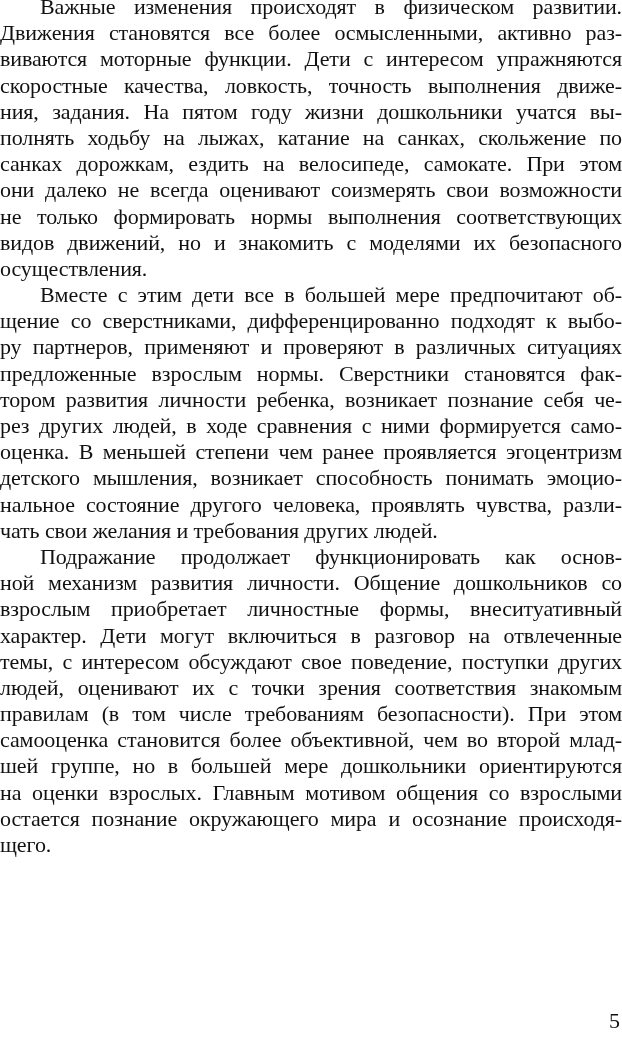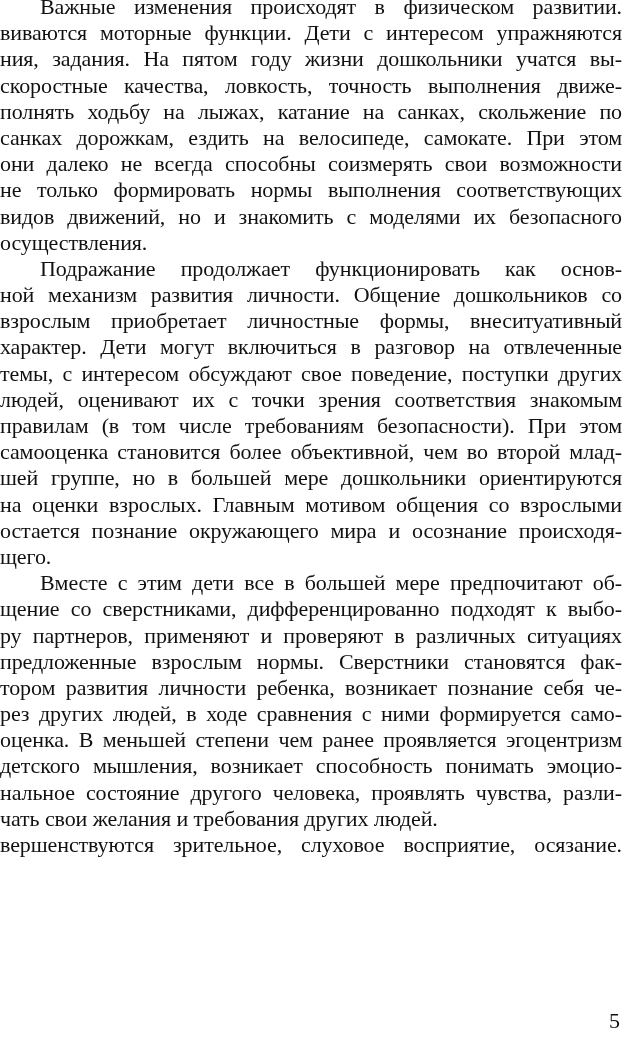--- a/index.html
+++ b/index.html
@@ -49,54 +49,54 @@
       font-family: "Liberation Serif", "DejaVu Serif", serif;
       color: #111111;
     }
   </style>
 </head>
 <body>
 
 <div class="page">
   <div class="paragraph">
     <span class="line indent">Важные изменения происходят в физическом развитии.</span>
+    <span class="line">Движения становятся все более осмысленными, активно раз-</span>
     <span class="line">виваются моторные функции. Дети с интересом упражняются</span>
+    <span class="line">скоростные качества, ловкость, точность выполнения движе-</span>
     <span class="line">ния, задания. На пятом году жизни дошкольники учатся вы-</span>
-    <span class="line">скоростные качества, ловкость, точность выполнения движе-</span>
     <span class="line">полнять ходьбу на лыжах, катание на санках, скольжение по</span>
     <span class="line">санках дорожкам, ездить на велосипеде, самокате. При этом</span>
-    <span class="line">они далеко не всегда способны соизмерять свои возможности</span>
+    <span class="line">они далеко не всегда оценивают соизмерять свои возможности</span>
     <span class="line">не только формировать нормы выполнения соответствующих</span>
     <span class="line">видов движений, но и знакомить с моделями их безопасного</span>
     <span class="line last">осуществления.</span>
+  </div>
+  <div class="paragraph">
+    <span class="line indent">Вместе с этим дети все в большей мере предпочитают об-</span>
+    <span class="line">щение со сверстниками, дифференцированно подходят к выбо-</span>
+    <span class="line">ру партнеров, применяют и проверяют в различных ситуациях</span>
+    <span class="line">предложенные взрослым нормы. Сверстники становятся фак-</span>
+    <span class="line">тором развития личности ребенка, возникает познание себя че-</span>
+    <span class="line">рез других людей, в ходе сравнения с ними формируется само-</span>
+    <span class="line">оценка. В меньшей степени чем ранее проявляется эгоцентризм</span>
+    <span class="line">детского мышления, возникает способность понимать эмоцио-</span>
+    <span class="line">нальное состояние другого человека, проявлять чувства, разли-</span>
+    <span class="line last">чать свои желания и требования других людей.</span>
   </div>
   <div class="paragraph">
     <span class="line indent">Подражание продолжает функционировать как основ-</span>
     <span class="line">ной механизм развития личности. Общение дошкольников со</span>
     <span class="line">взрослым приобретает личностные формы, внеситуативный</span>
     <span class="line">характер. Дети могут включиться в разговор на отвлеченные</span>
     <span class="line">темы, с интересом обсуждают свое поведение, поступки других</span>
     <span class="line">людей, оценивают их с точки зрения соответствия знакомым</span>
     <span class="line">правилам (в том числе требованиям безопасности). При этом</span>
     <span class="line">самооценка становится более объективной, чем во второй млад-</span>
     <span class="line">шей группе, но в большей мере дошкольники ориентируются</span>
     <span class="line">на оценки взрослых. Главным мотивом общения со взрослыми</span>
     <span class="line">остается познание окружающего мира и осознание происходя-</span>
     <span class="line last">щего.</span>
   </div>
   <div class="paragraph">
-    <span class="line indent">Вместе с этим дети все в большей мере предпочитают об-</span>
-    <span class="line">щение со сверстниками, дифференцированно подходят к выбо-</span>
-    <span class="line">ру партнеров, применяют и проверяют в различных ситуациях</span>
-    <span class="line">предложенные взрослым нормы. Сверстники становятся фак-</span>
-    <span class="line">тором развития личности ребенка, возникает познание себя че-</span>
-    <span class="line">рез других людей, в ходе сравнения с ними формируется само-</span>
-    <span class="line">оценка. В меньшей степени чем ранее проявляется эгоцентризм</span>
-    <span class="line">детского мышления, возникает способность понимать эмоцио-</span>
-    <span class="line">нальное состояние другого человека, проявлять чувства, разли-</span>
-    <span class="line last">чать свои желания и требования других людей.</span>
-  </div>
-  <div class="paragraph">
-    <span class="line">вершенствуются зрительное, слуховое восприятие, осязание.</span>
   </div>
 </div>
 
 <div class="page-number">5</div>
 
 </body></html>

